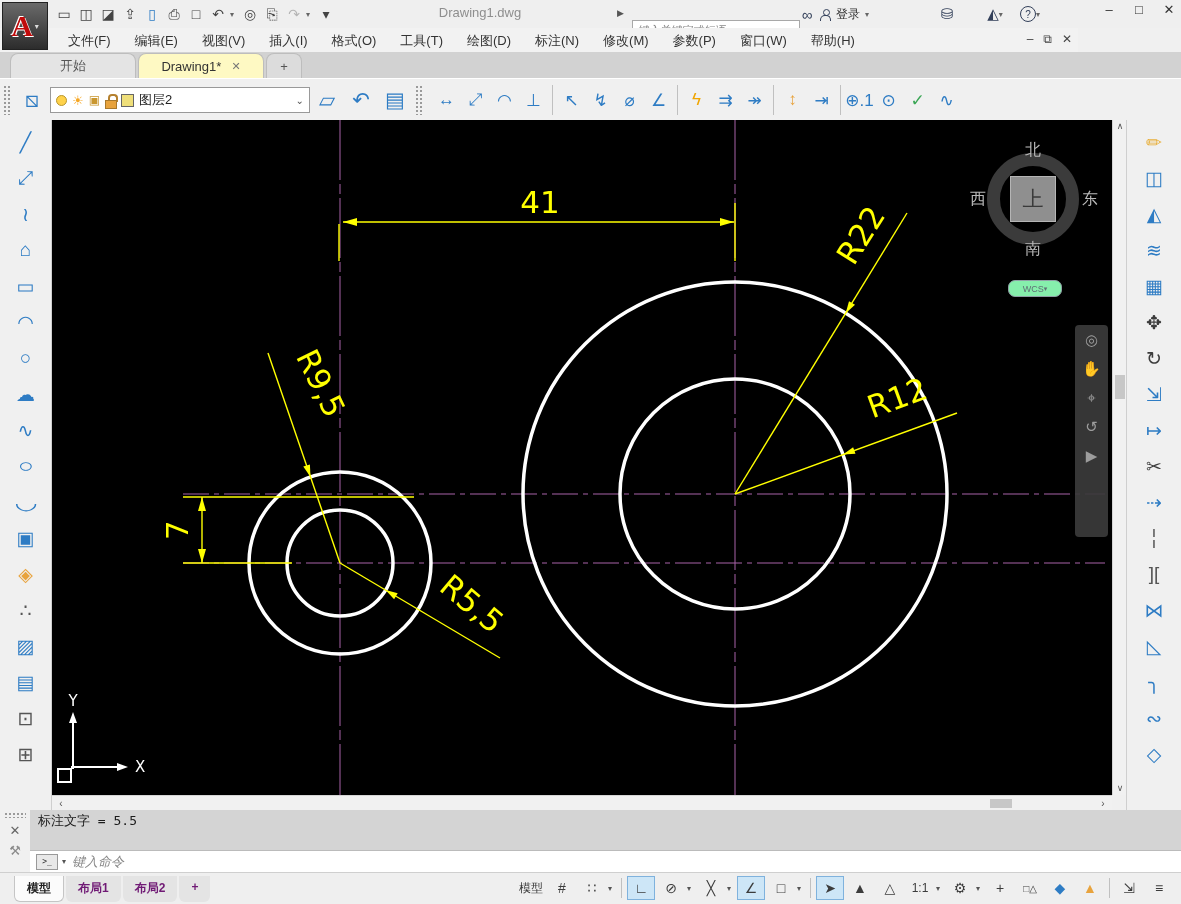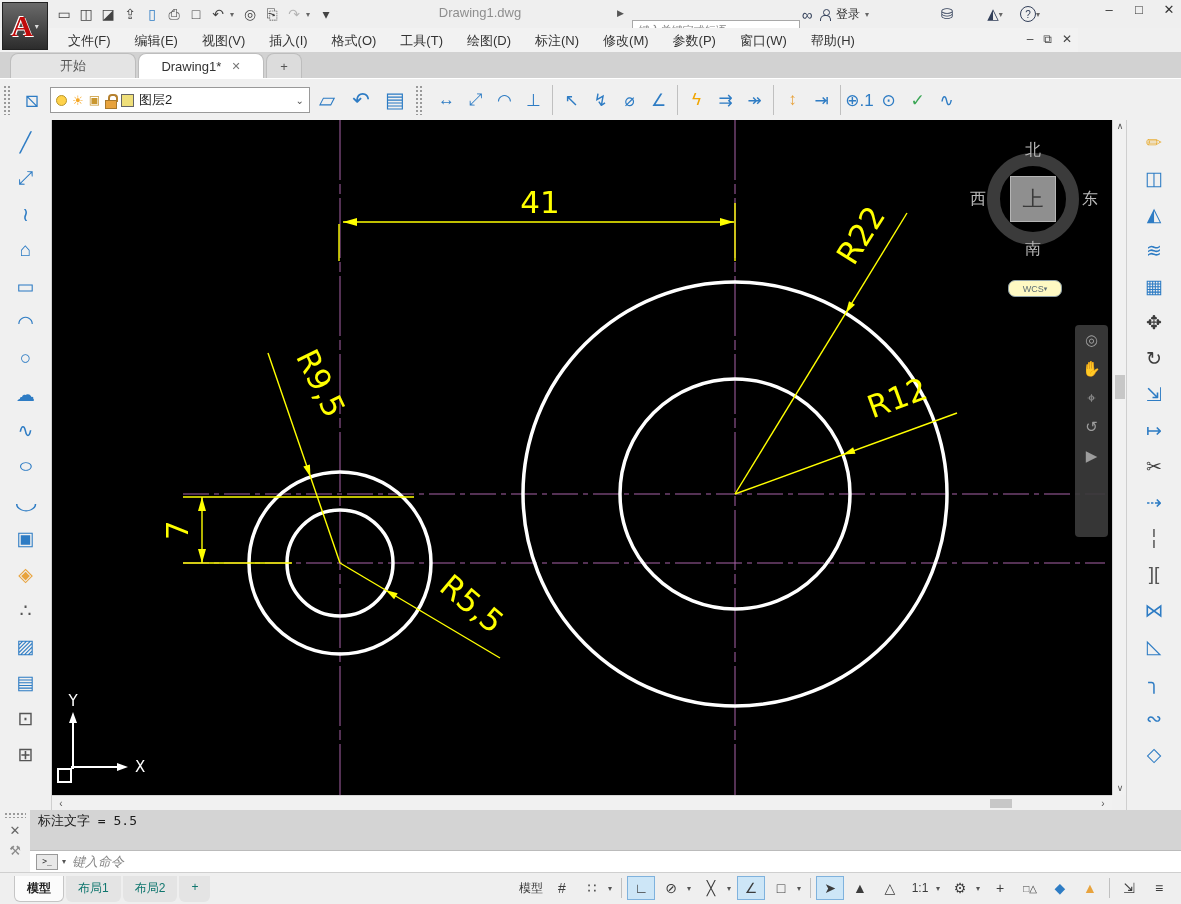--- a/index.html
+++ b/index.html
@@ -28,21 +28,21 @@
   
   .menubar{left:0;top:28px;width:1078px;height:24px;background:#f2f2f2;}
   #menu-items{position:absolute;left:56px;top:0;height:24px;display:flex;}
   #menu-items .menu-item{padding:4px 12px;font-size:13px;color:#333;}
   .docbtns{right:6px;top:4px;display:flex;gap:10px;}
   .docbtns div{color:#444;font-size:12px;}
   
   .tabrow{left:0;top:52px;width:1181px;height:26px;background:#d2d2d2;}
   #file-tabs{position:absolute;left:10px;bottom:0;display:flex;align-items:flex-end;gap:2px;}
   .ftab{height:24px;padding:0 22px;display:flex;align-items:center;gap:10px;font-size:13px;color:#555;background:#e4e4e4;border:1px solid #bdbdbd;border-bottom:none;border-radius:8px 8px 0 0;min-width:80px;justify-content:center;}
-  .ftab.active{background:#ffffff;color:#333;}
+  .ftab.active{background:#fef9c3;color:#333;}
   .ftab .tclose{font-size:11px;color:#777;}
   .ftab.plus{min-width:10px;padding:0 12px;background:#dcdcdc;}
   
   .topbar{left:0;top:78px;width:1181px;height:42px;background:#f0f0f0;border-top:1px solid #fff;border-bottom:1px solid #c4c4c4;}
   .grip{width:8px;height:30px;background:radial-gradient(circle,#9a9a9a 1px,transparent 1.2px);background-size:4px 4px;margin:0 3px;}
   .hgrip{height:8px;width:26px;background:radial-gradient(circle,#9a9a9a 1px,transparent 1.2px);background-size:4px 4px;}
   .topbar-inner{display:flex;align-items:center;height:100%;}
   .bigicon{width:36px;height:34px;font-size:22px;color:#2e7cc4;display:flex;align-items:center;justify-content:center;}
   .layercombo{width:248px;height:24px;background:#fff;border:1px solid #999;display:flex;align-items:center;gap:5px;padding:0 5px;font-size:13px;color:#222;}
   .bulb{width:9px;height:9px;border-radius:50%;background:#ffd24a;border:1px solid #b8962d;}
@@ -76,38 +76,38 @@
   .hthumb{position:absolute;top:3px;left:938px;width:22px;height:9px;background:#c7c7c7;}
   
   .viewcube{left:926px;top:24px;width:110px;height:110px;}
   .vc-ring{position:absolute;left:9px;top:9px;width:66px;height:66px;border:13px solid rgba(62,62,62,.95);border-radius:50%;}
   .vc-face{position:absolute;left:32px;top:32px;width:44px;height:44px;background:#8f8f8f;border:1px solid #b5b5b5;color:#3a3a3a;font-size:21px;display:flex;align-items:center;justify-content:center;}
   .vc-label{position:absolute;color:#b9b9b9;font-size:16px;}
   .vc-n{top:-4px;left:50%;transform:translateX(-50%);}
   .vc-s{bottom:-6px;left:50%;transform:translateX(-50%);}
   .vc-w{left:-8px;top:50%;transform:translateY(-50%);}
   .vc-e{right:-10px;top:50%;transform:translateY(-50%);}
-  .wcsbtn{left:956px;top:160px;width:52px;height:15px;background:#fef9c3;border:1px solid #8fa0a6;border-radius:7px;color:#5f7075;font-size:9px;display:flex;align-items:center;justify-content:center;}
+  .wcsbtn{left:956px;top:160px;width:52px;height:15px;background:#86efac;border:1px solid #8fa0a6;border-radius:7px;color:#5f7075;font-size:9px;display:flex;align-items:center;justify-content:center;}
   
   .navbar{left:1023px;top:205px;width:33px;height:212px;background:rgba(58,58,58,.93);border-radius:4px;display:flex;flex-direction:column;align-items:center;padding-top:6px;box-sizing:border-box;gap:9px;}
   .navbar .icon{color:#9c9c9c;font-size:15px;height:20px;}
   
   .command{left:0;top:810px;width:1181px;height:62px;background:#f0f0f0;}
   .cmd-left{left:0;top:0;width:30px;height:62px;display:flex;flex-direction:column;align-items:center;gap:5px;padding-top:2px;box-sizing:border-box;}
   .cmd-left .hgrip{width:22px;height:6px;}
   .cmd-left div{color:#666;font-size:13px;}
   .cmd-history{left:30px;top:0;right:0;width:1151px;height:40px;background:#d4d4d4;font-family:"DejaVu Sans Mono",monospace;font-size:13px;color:#1c1c1c;padding:2px 8px;box-sizing:border-box;line-height:18px;}
   .cmd-input-row{left:30px;top:40px;width:1151px;height:22px;background:#fff;border-top:1px solid #bbb;display:flex;align-items:center;gap:4px;padding-left:6px;box-sizing:border-box;}
   .prompt-ic{width:20px;height:14px;background:#e8e8e8;border:1px solid #999;font-size:8px;color:#333;display:flex;align-items:center;justify-content:center;font-family:"DejaVu Sans Mono",monospace;}
   .cmd-input{border:none;outline:none;flex:1;font-size:13px;font-family:"DejaVu Sans Mono",monospace;}
   .cmd-input::placeholder{font-style:italic;color:#888;}
   
   .statusbar{left:0;top:872px;width:1181px;height:32px;background:#efefef;border-top:1px solid #cfcfcf;box-sizing:border-box;}
   #status-tabs{position:absolute;left:14px;top:3px;display:flex;gap:2px;}
-  #status-tabs .stab{padding:4px 12px;font-size:12px;color:#0f766e;background:#e4e4e4;border-radius:0 0 6px 6px;}
+  #status-tabs .stab{padding:4px 12px;font-size:12px;color:#701a75;background:#e4e4e4;border-radius:0 0 6px 6px;font-weight:bold;}
   #status-tabs .stab.active{background:#fbfbfb;color:#222;font-weight:bold;border:1px solid #c5c5c5;border-top:none;}
   #status-tools{position:absolute;right:8px;top:3px;display:flex;align-items:center;gap:2px;height:24px;}
   #status-tools .icon{min-width:22px;height:22px;padding:0 2px;display:flex;align-items:center;justify-content:center;font-size:14px;color:#3c3c3c;border:1px solid transparent;}
   #status-tools .icon.active{background:#cde6f7;border:1px solid #7fb2dd;}
   #status-tools .icon.txt{font-size:12px;}
   #status-tools .dd{font-size:8px;color:#555;width:8px;}
   #status-tools .tsep{height:20px;margin:0 3px;}
   svg text{font-family:"DejaVu Sans",sans-serif;}
 </style>
 </head>

